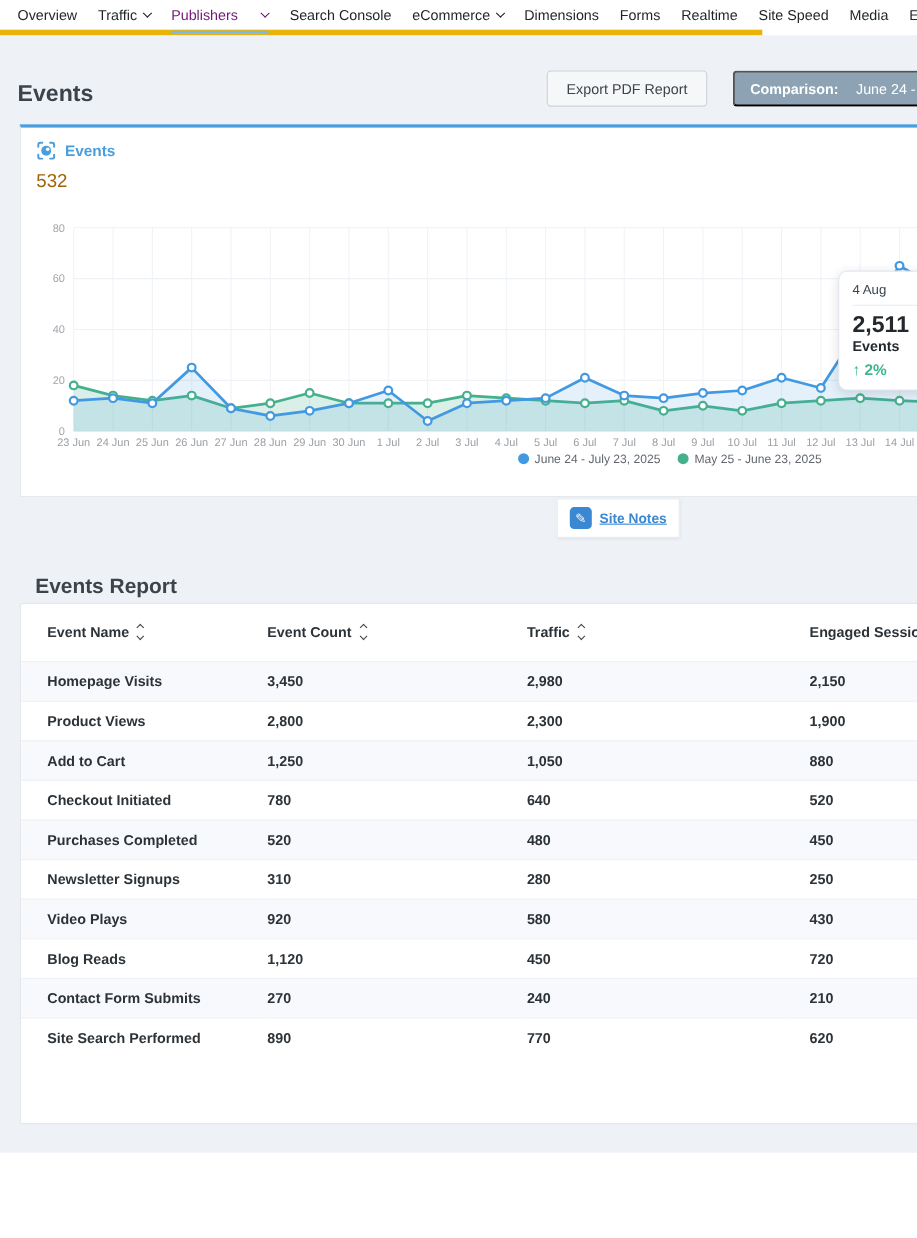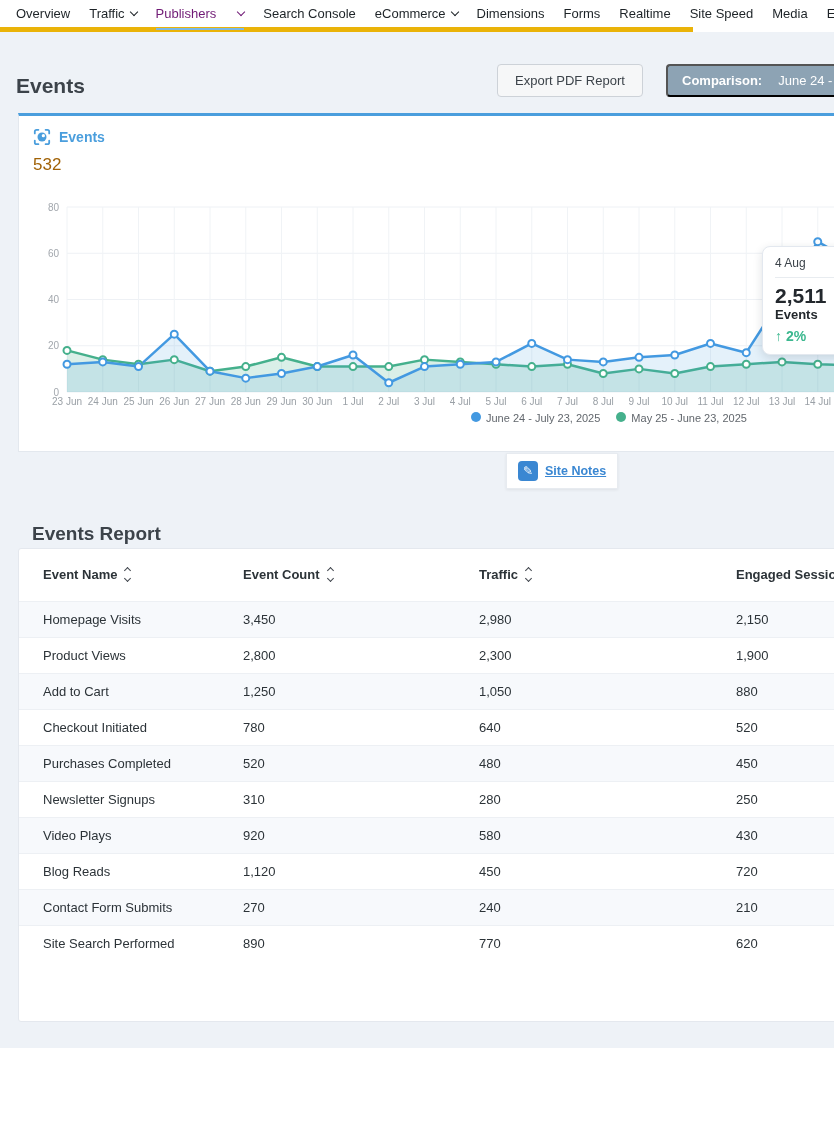--- a/index.html
+++ b/index.html
@@ -81,21 +81,21 @@
   .sn-link { font-size:12.5px; color:#3a87d2; text-decoration:underline; font-weight:700;text-align:center; }
 
   
   .report-title { position:absolute; left:32px; top:507px; font-size:19px; font-weight:bold; color:#3c434a; z-index:2; }
   .table-card {
     position:absolute; left:18px; top:548px; width:1060px; height:474px; z-index:1;
     background:#fff; border:1px solid #e4e8ee; border-radius:3px; overflow:hidden;
   }
   table { width:100%; border-collapse:collapse; table-layout:fixed; }
   th { height:52px; text-align:left; font-size:13px; font-weight:bold; color:#2c3338; }
-  td { height:36px; font-size:13px; color:#2c3338; }
+  td { height:36px; font-size:13px; color:#2c3338;font-weight:bold; }
   th:first-child, td:first-child { padding-left:24px; }
   th:nth-child(4), td:nth-child(4) { padding-left:18px; }
   tbody tr { border-top:1px solid #edf0f4; }
   tbody tr:nth-child(odd) { background:#f7f9fc; }
   .th-inner { display:inline-flex; align-items:center; gap:8px; }
   .sort-icon { display:inline-flex; flex-direction:column; gap:3px; }
   .sort-up { width:5px; height:5px; border-left:1.6px solid #40464d; border-top:1.6px solid #40464d; transform:rotate(45deg); }
   .sort-dn { width:5px; height:5px; border-right:1.6px solid #40464d; border-bottom:1.6px solid #40464d; transform:rotate(45deg); }
 </style>
 </head>

